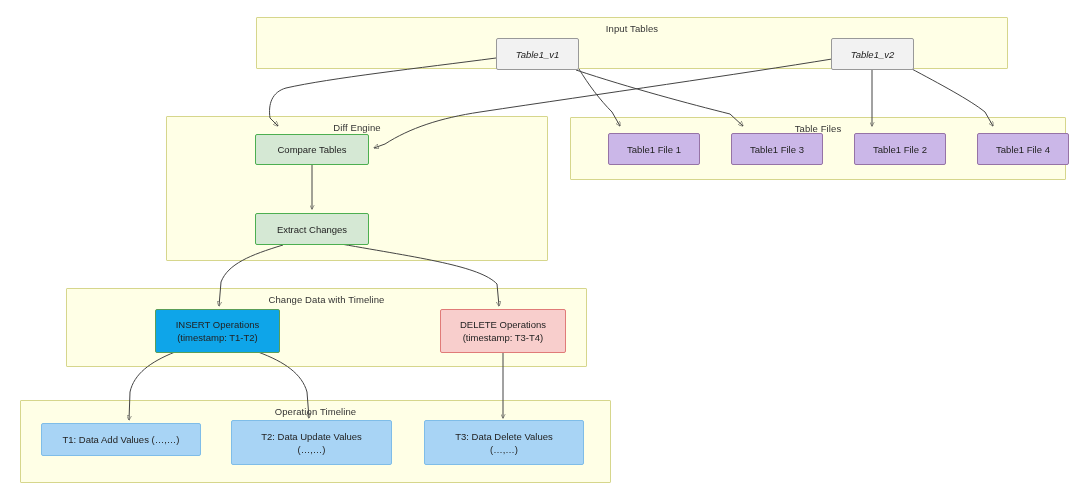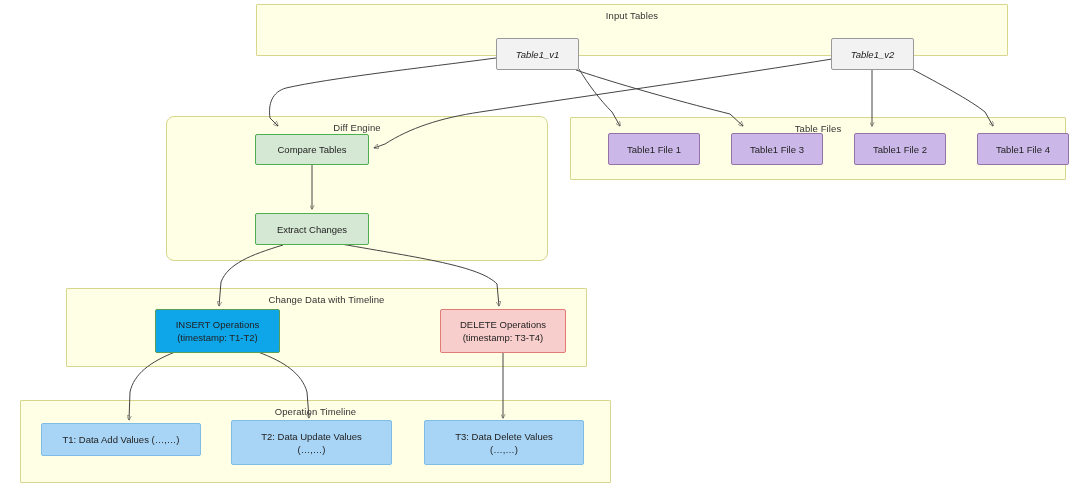--- a/index.html
+++ b/index.html
@@ -82,25 +82,25 @@
     fill: none;
     stroke: #444444;
     stroke-width: 1;
   }
 </style>
 </head>
 <body>
 
 <div id="canvas">
 
-  <div class="group" style="left:256px; top:4px; width:752px; height:52px;">
+  <div class="group" style="left:256px; top:17px; width:752px; height:52px;">
     <div class="group-label">Input Tables</div>
   </div>
 
-  <div class="group" style="left:166px; top:116px; width:382px; height:145px;border-radius:8px;">
+  <div class="group" style="left:166px; top:116px; width:382px; height:145px;">
     <div class="group-label">Diff Engine</div>
   </div>
 
   <div class="group" style="left:570px; top:117px; width:496px; height:63px;">
     <div class="group-label">Table Files</div>
   </div>
 
   <div class="group" style="left:66px; top:288px; width:521px; height:79px;">
     <div class="group-label">Change Data with Timeline</div>
   </div>

